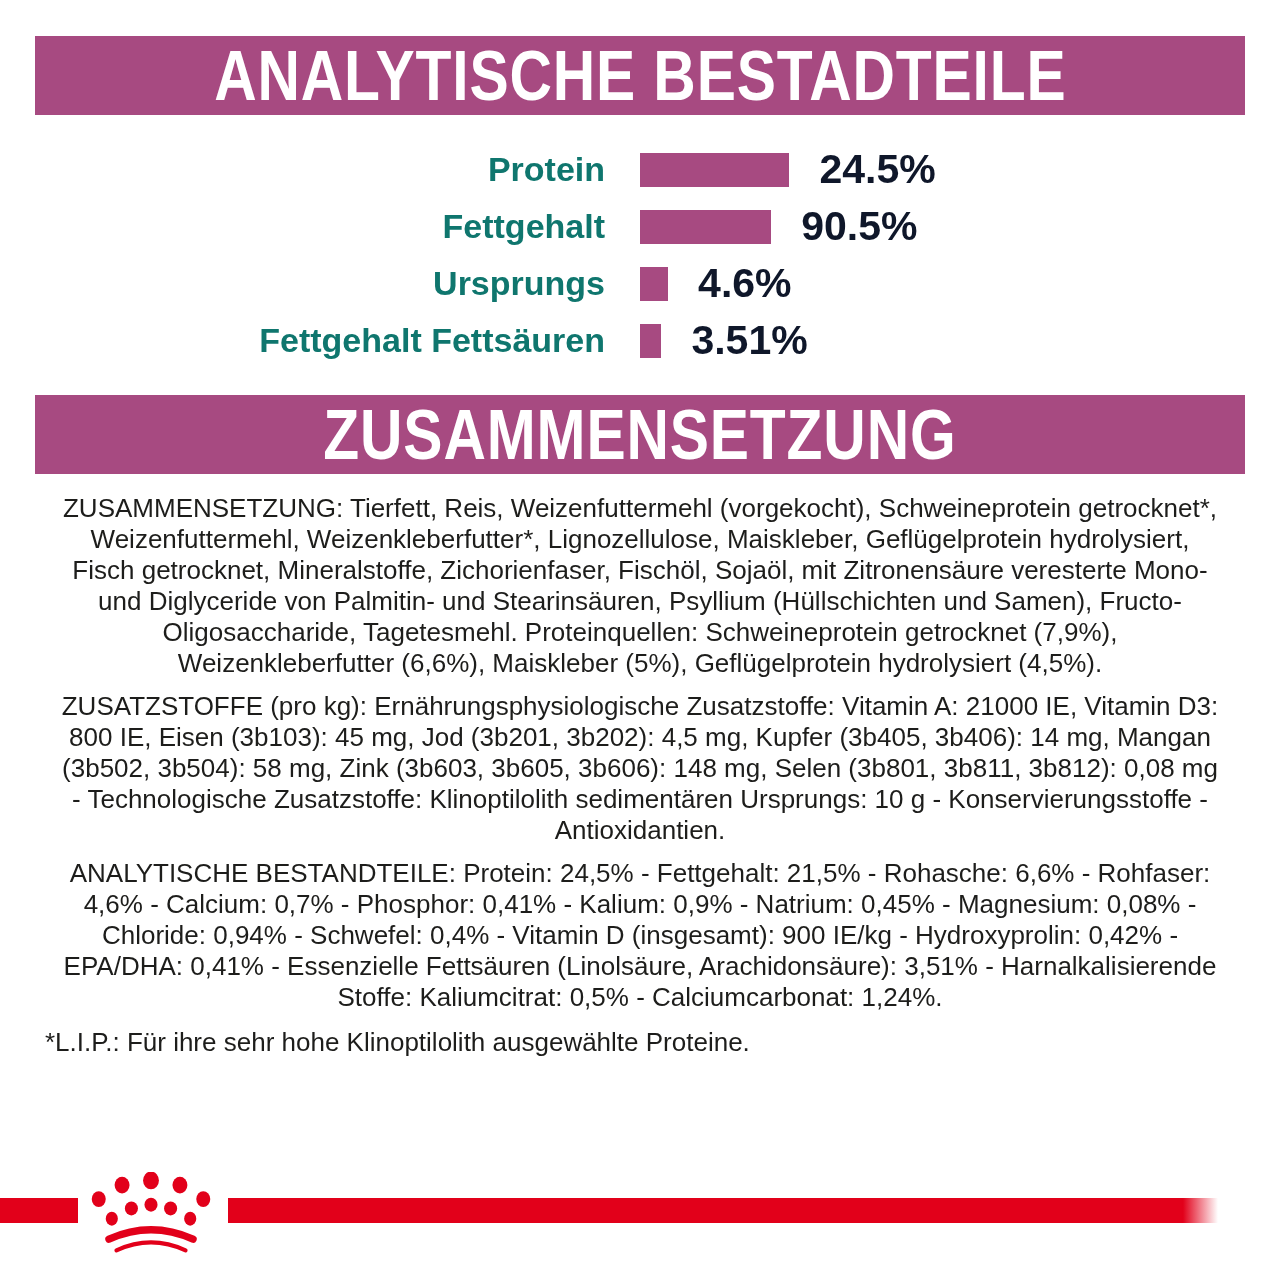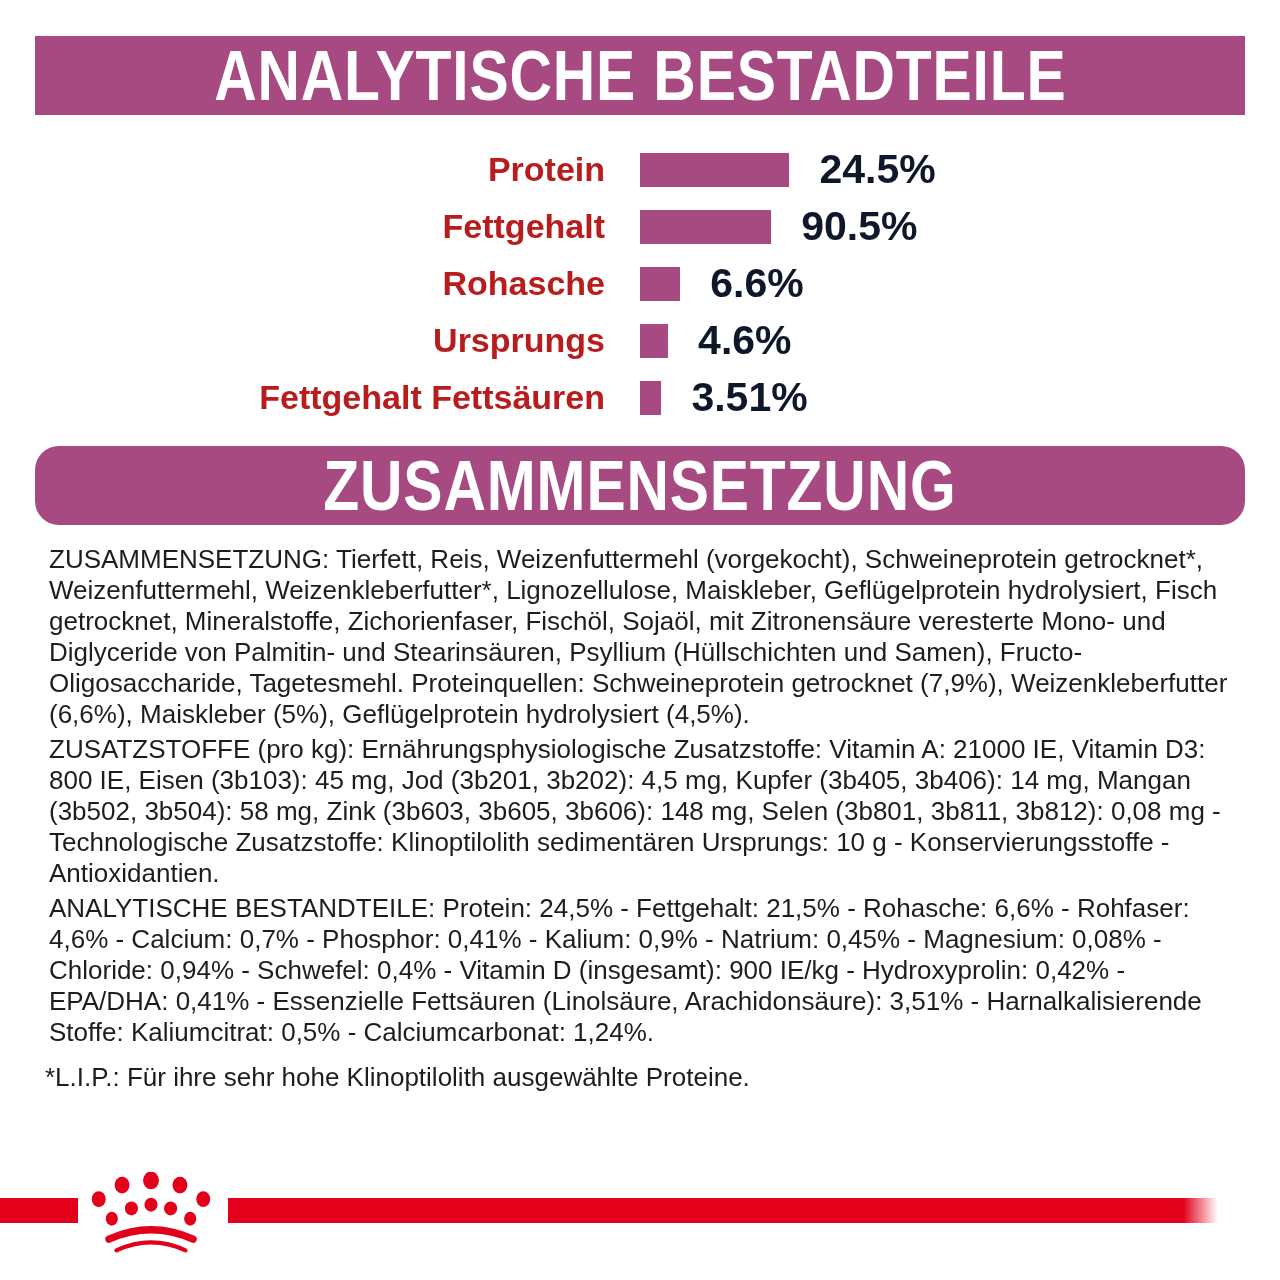--- a/index.html
+++ b/index.html
@@ -11,32 +11,32 @@
     margin:36px 35px 0 35px;height:79px;background:var(--magenta,#a74a81);
     display:flex;align-items:center;justify-content:center;
   }
   .banner-title{
     color:#ffffff;font-weight:bold;font-size:70px;letter-spacing:1px;
     transform:scaleX(0.84);transform-origin:center;white-space:nowrap;
   }
   .chart{margin-top:26px;}
   .chart-row{display:flex;align-items:center;height:57px;}
   .chart-label{
-    flex:0 0 605px;text-align:right;font-weight:bold;font-size:34px;color:#b91c1c;
+    flex:0 0 605px;text-align:right;font-weight:bold;font-size:34px;color:#0f766e;
     white-space:nowrap;
   }
   .chart-bar{
     height:34px;background:var(--magenta,#a74a81);margin-left:35px;flex:0 0 auto;
   }
   .chart-value{font-weight:bold;font-size:41px;color:#0f172a;margin-left:30px;white-space:nowrap;}
-  .banner.second{margin-top:20px;border-radius:24px;}
+  .banner.second{margin-top:26px;}
   .body-text{
     margin:19px 45px 0 45px;font-size:26px;line-height:31px;color:#1d1d1b;
   }
-  .body-text p{margin:4px;}
+  .body-text p{margin:12px;text-align:center;}
   .footnote{margin:14px 45px 0 45px;font-size:26px;line-height:31px;}
   .footer-line{position:absolute;top:1198px;height:25px;background:var(--red,#e2001a);}
   .footer-line.left{left:0;width:78px;}
   .footer-line.right{
     left:228px;width:990px;
     background:linear-gradient(to right,var(--red,#e2001a) calc(100% - 35px),rgba(226,0,26,0) 100%);
   }
   .crown{position:absolute;left:84px;top:1172px;width:134px;height:84px;}
 </style>
 </head>
@@ -53,25 +53,20 @@
       <span class="chart-bar" style="width: 149.4px; background: rgb(167, 74, 129);"></span>
       <span class="chart-value">24.5%</span>
     </div>
 
     <div class="chart-row">
       <span class="chart-label">Fettgehalt</span>
       <span class="chart-bar" style="width: 131.2px; background: rgb(167, 74, 129);"></span>
       <span class="chart-value">90.5%</span>
     </div>
 
-    <div class="chart-row">
-      <span class="chart-label">Rohasche</span>
-      <span class="chart-bar" style="width: 40.3px; background: rgb(167, 74, 129);"></span>
-      <span class="chart-value">6.6%</span>
-    </div>
 
     <div class="chart-row">
       <span class="chart-label">Ursprungs</span>
       <span class="chart-bar" style="width: 28.1px; background: rgb(167, 74, 129);"></span>
       <span class="chart-value">4.6%</span>
     </div>
 
     <div class="chart-row">
       <span class="chart-label">Fettgehalt Fettsäuren</span>
       <span class="chart-bar" style="width: 21.4px; background: rgb(167, 74, 129);"></span>

